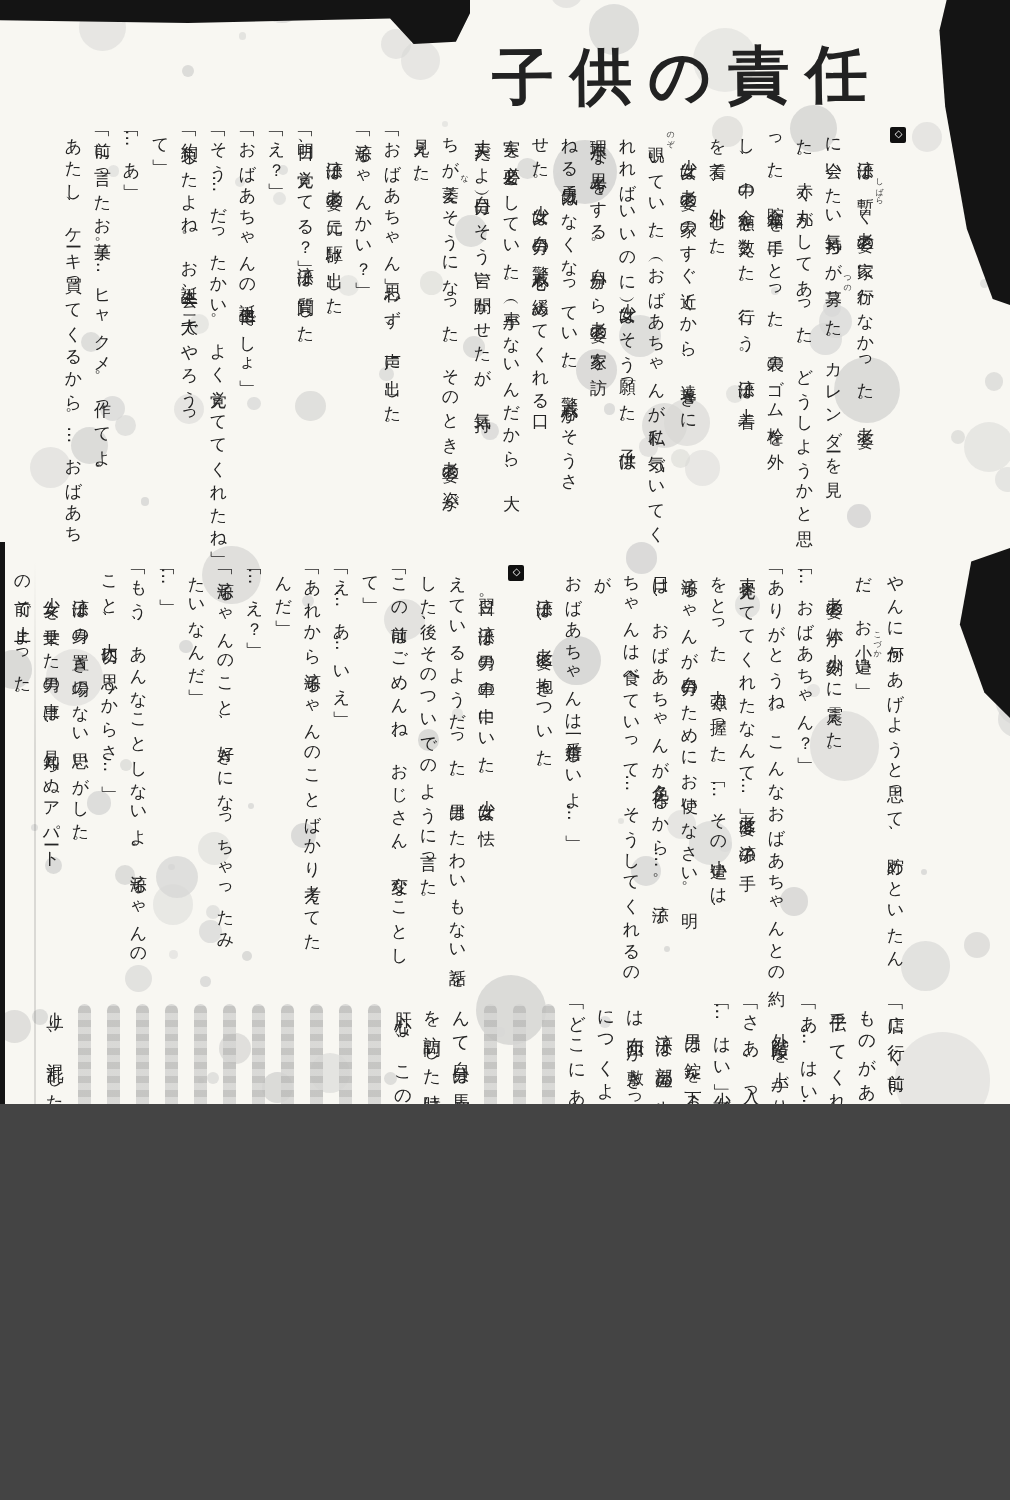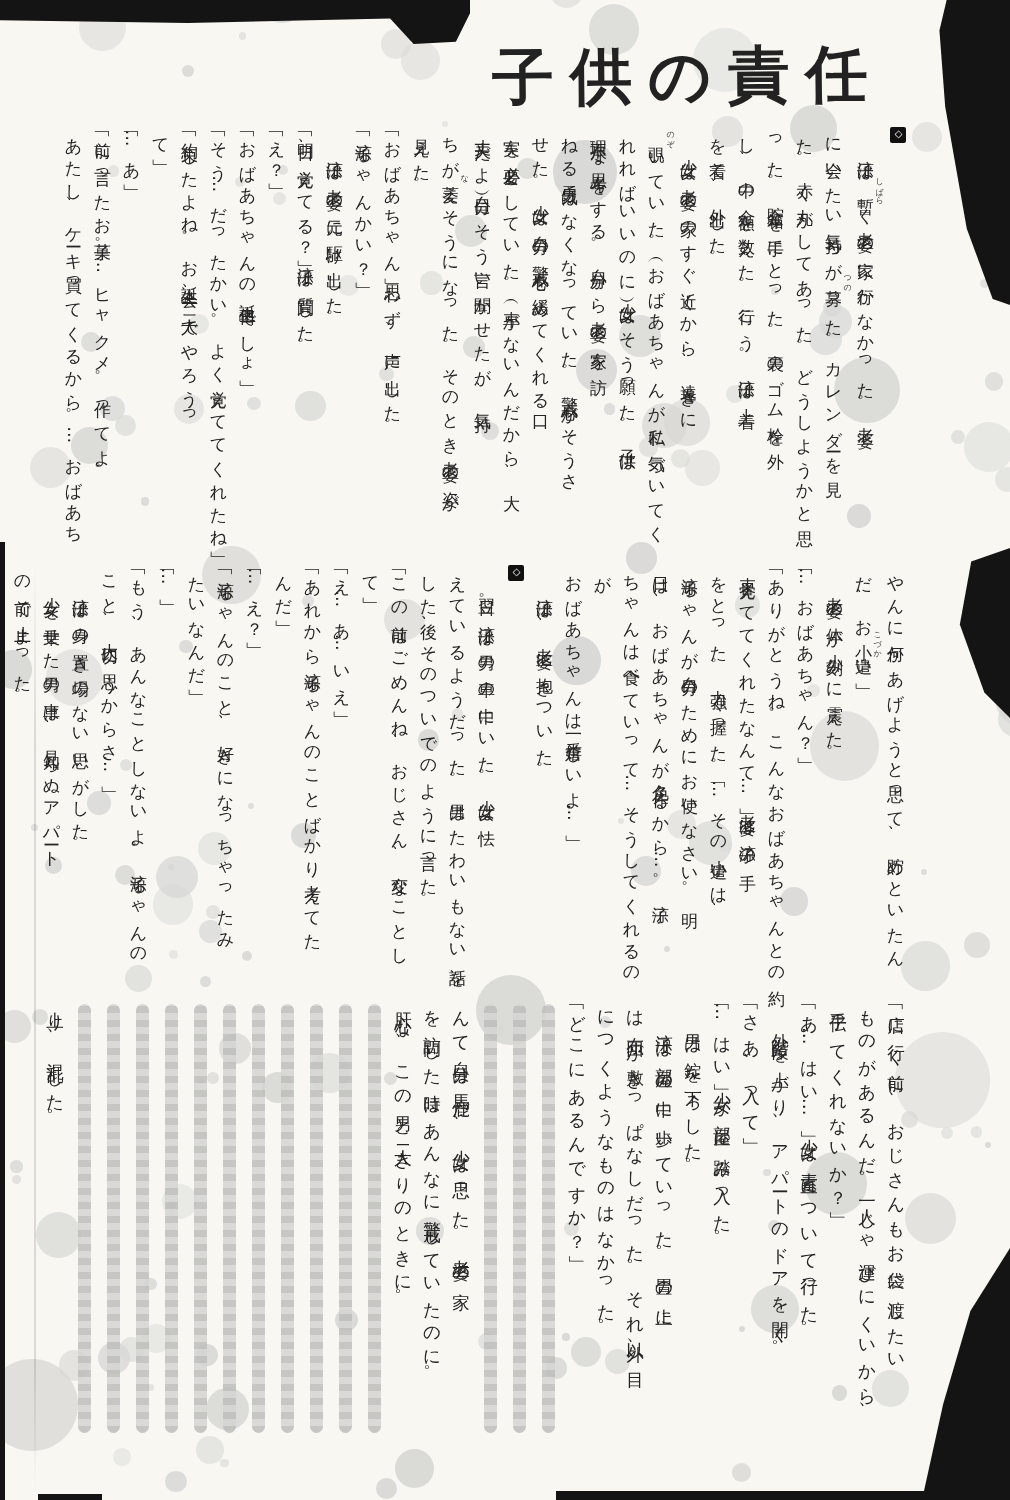--- a/index.html
+++ b/index.html
@@ -1,18 +1,18 @@
 <!DOCTYPE html>
 <html><head>
 <meta charset="utf-8">
 <style>
   html,body{margin:0;padding:0;}
   body{background:#444;}
   .page{
-    position:relative;width:1010px;height:1500px;overflow:hidden;
+    position:relative;width:1010px;height:1104px;overflow:hidden;
     background:#f8f7f2;
     font-family:"DejaVu Sans",sans-serif;
   }
   .dots-layer{position:absolute;inset:0;z-index:0;}
   .dot{position:absolute;border-radius:50%;background:#d7d7d5;}
   .title{
     position:absolute;left:492px;top:34px;z-index:2;margin:0;
     font-size:62px;font-weight:600;letter-spacing:16px;color:#222;
     transform:rotate(-0.6deg);white-space:nowrap;
   }

